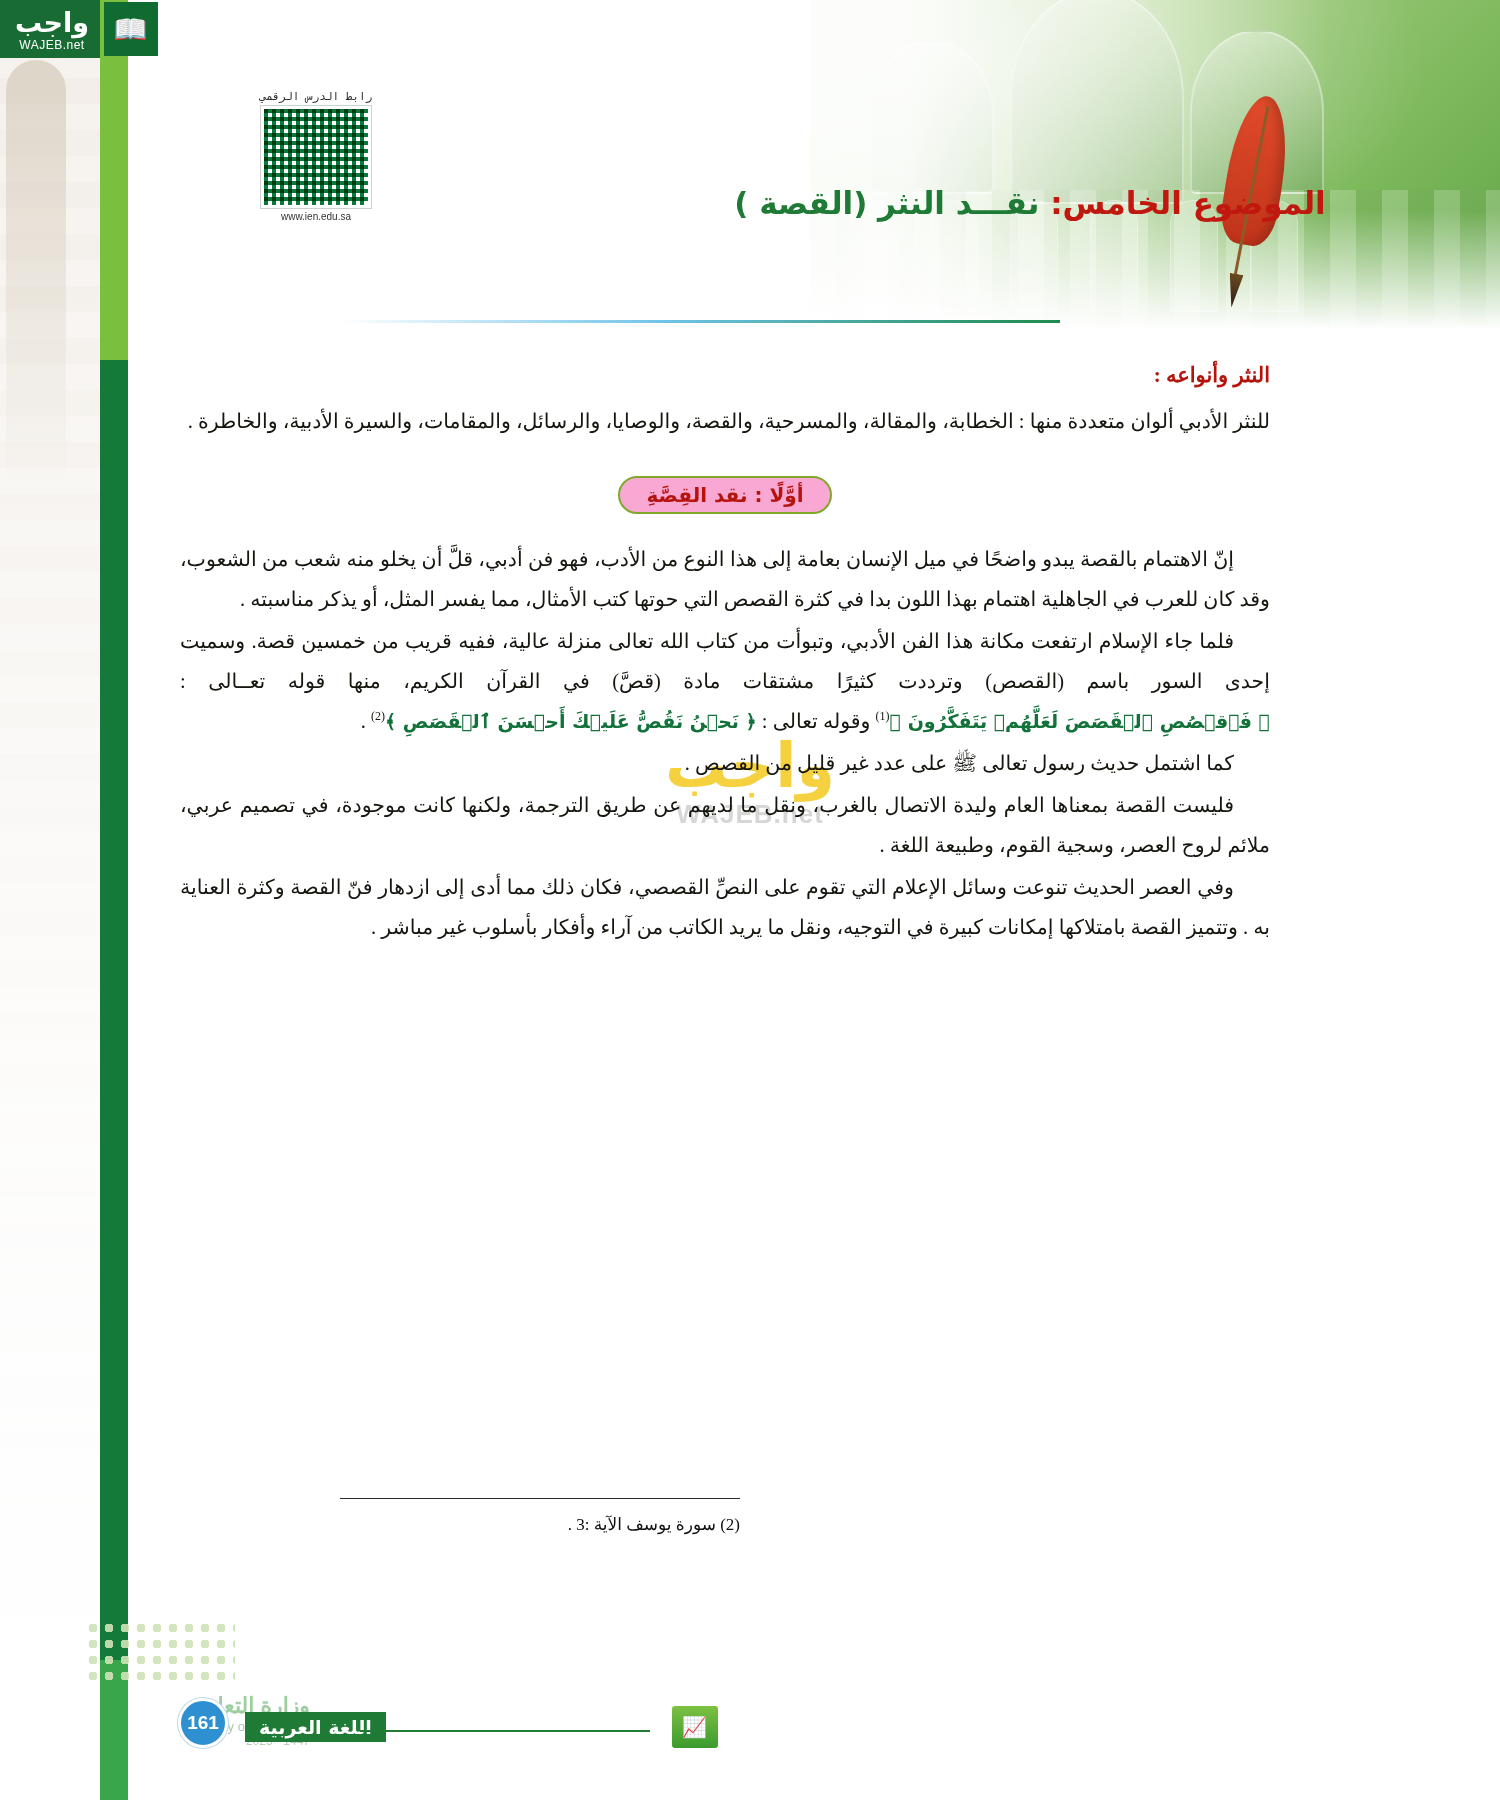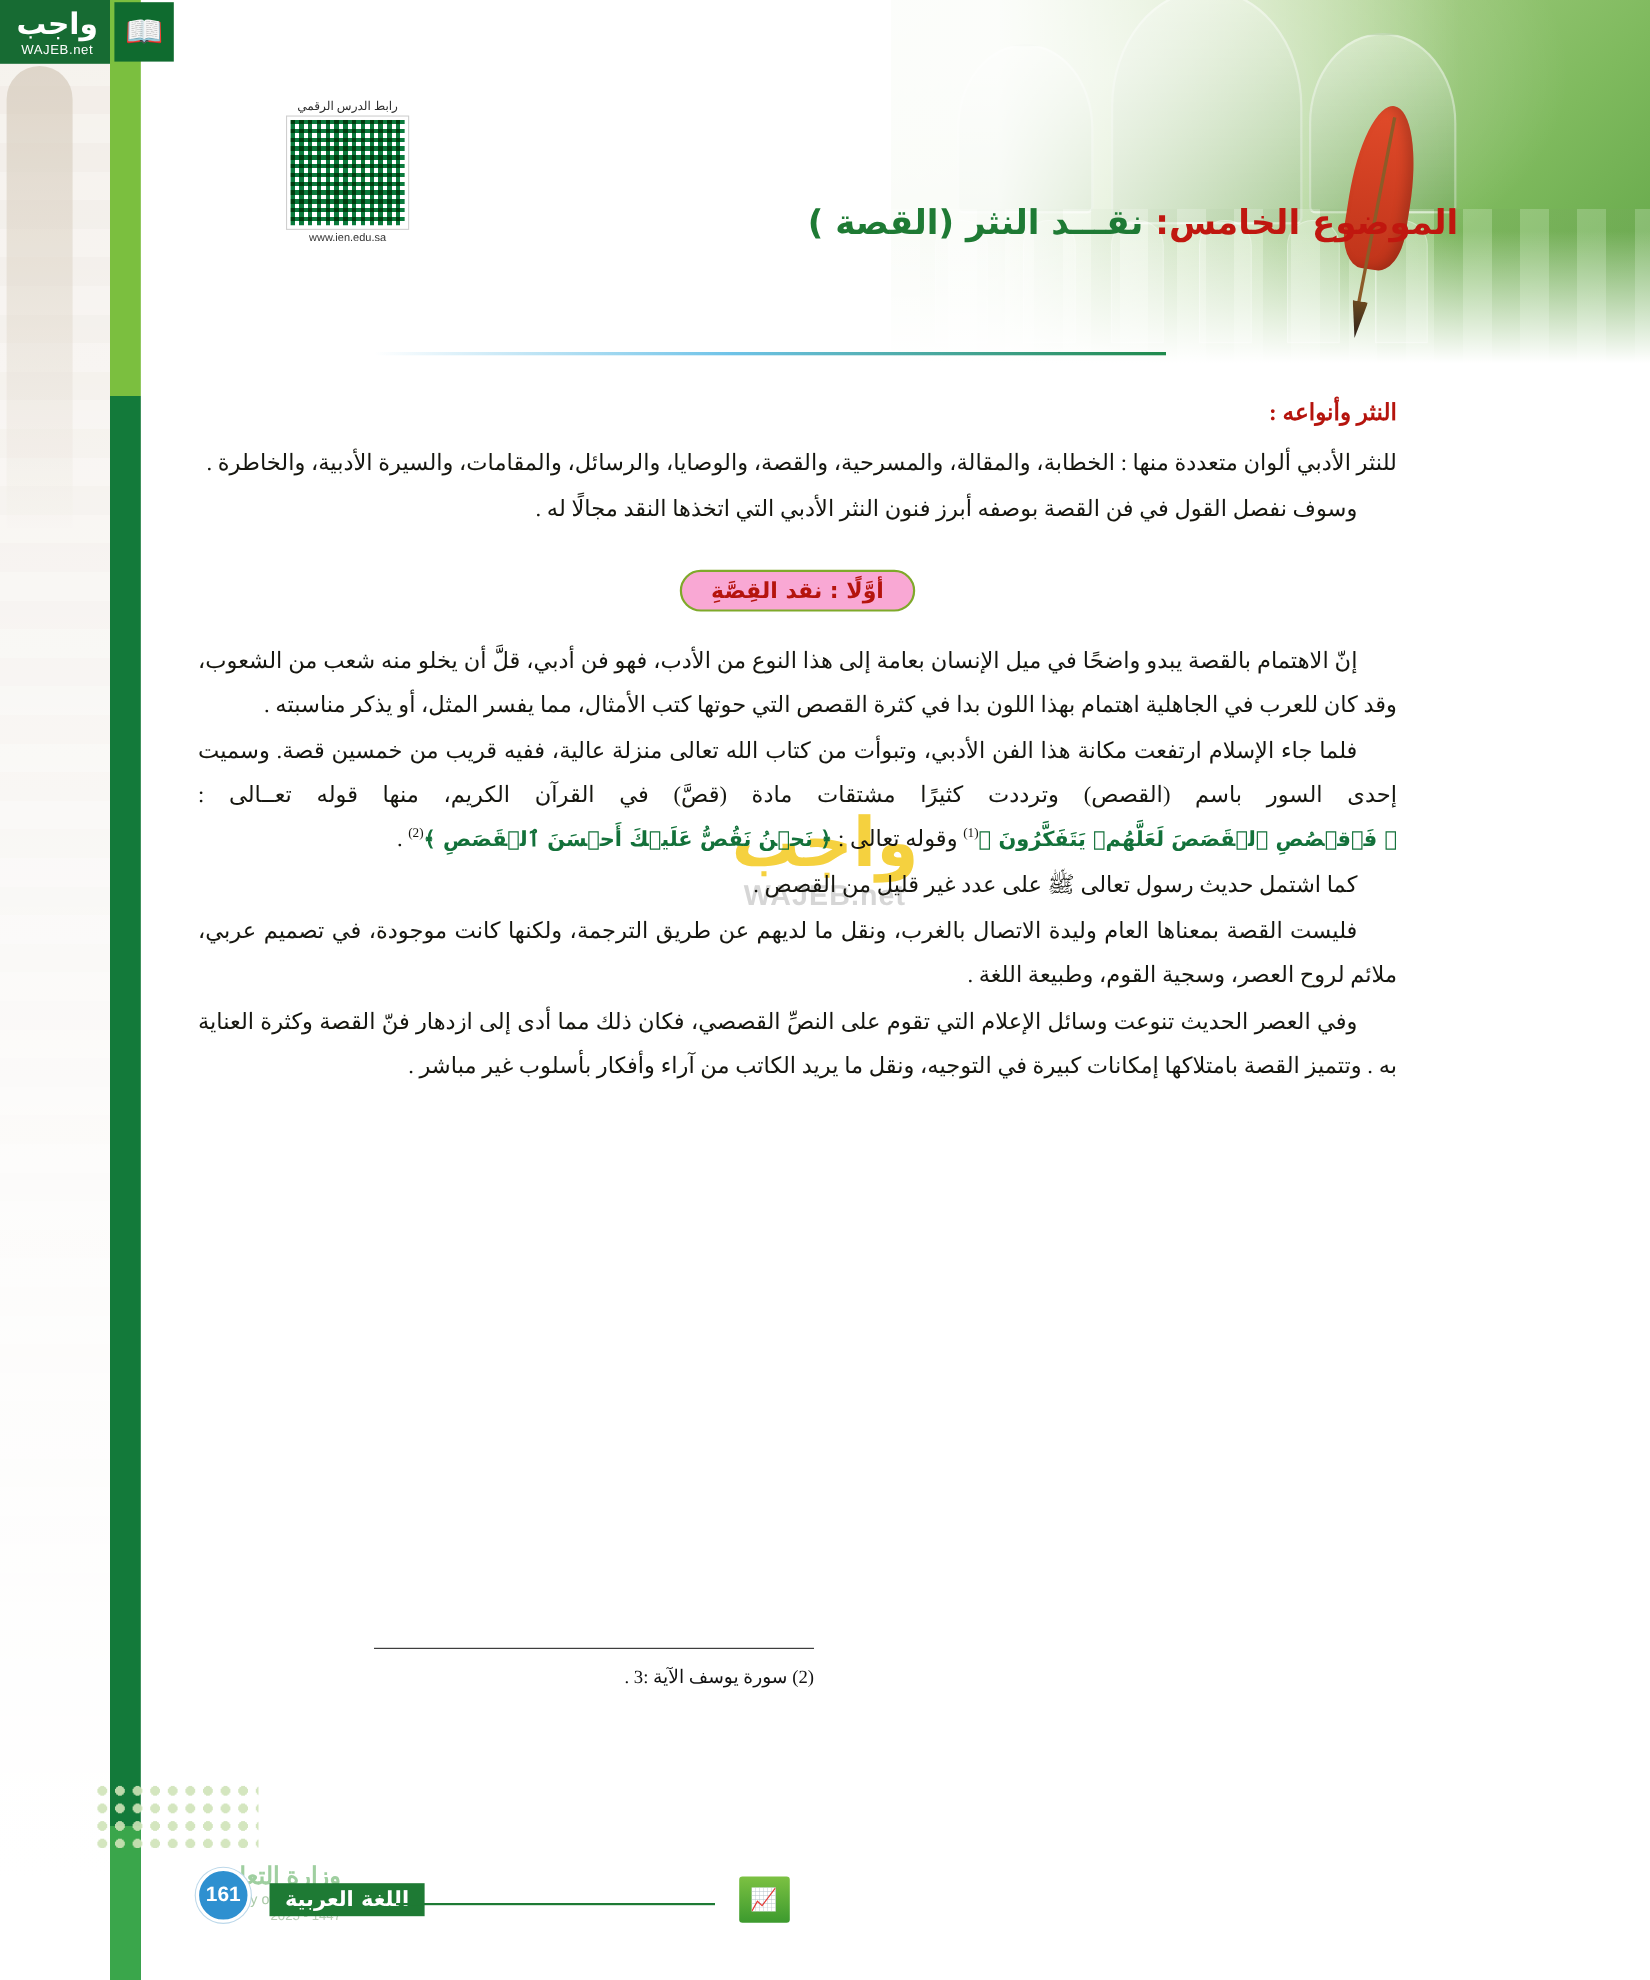--- a/index.html
+++ b/index.html
@@ -109,21 +109,21 @@
     transform:rotate(2deg);
   }
   .quill .nib{
     position:absolute;left:26px;top:180px;width:14px;height:34px;
     background:linear-gradient(to bottom,#6b4a20,#2c2018);
     clip-path:polygon(50% 100%,0 0,100% 0);
   }
 
   
   .qr-wrap{position:absolute;left:256px;top:90px;width:120px;height:140px;text-align:center;}
-  .qr-label{font-family:Liberation Serif, serif;font-size:11px;color:#2c2c2c;margin-bottom:3px;}
+  .qr-label{font-family:Liberation Mono, monospace;font-size:11px;color:#2c2c2c;margin-bottom:3px;}
   .qr-code{
     width:104px;height:96px;margin:0 auto;
     background:
       repeating-linear-gradient(to right,#0a7a3c 0 4px, #ffffff 4px 8px),
       repeating-linear-gradient(to bottom,#0a7a3c 0 4px, #ffffff 4px 8px);
     background-blend-mode:multiply;
     border:3px solid #ffffff;
     outline:1px solid #cfcfcf;
   }
   .qr-url{font-family:"Liberation Sans",sans-serif;font-size:10px;color:#333;margin-top:3px;}
@@ -287,21 +287,20 @@
 
   <div class="watermark">
     <div class="wm1">واجب</div>
     <div class="wm2">WAJEB.net</div>
   </div>
 
   <div class="content">
     <div class="sub-red">النثر وأنواعه :</div>
 
     <p class="para">للنثر الأدبي ألوان متعددة منها : الخطابة، والمقالة، والمسرحية، والقصة، والوصايا، والرسائل، والمقامات، والسيرة الأدبية، والخاطرة .</p>
-    <p class="para indent">وسوف نفصل القول في فن القصة بوصفه أبرز فنون النثر الأدبي التي اتخذها النقد مجالًا له .</p>
 
     <div class="pill-row">
       <span class="pill">أوَّلًا : نقد القِصَّةِ</span>
     </div>
 
     <p class="para indent">إنّ الاهتمام بالقصة يبدو واضحًا في ميل الإنسان بعامة إلى هذا النوع من الأدب، فهو فن أدبي، قلَّ أن يخلو منه شعب من الشعوب، وقد كان للعرب في الجاهلية اهتمام بهذا اللون بدا في كثرة القصص التي حوتها كتب الأمثال، مما يفسر المثل، أو يذكر مناسبته .</p>
 
     <p class="para indent">
       <span>فلما جاء الإسلام ارتفعت مكانة هذا الفن الأدبي، وتبوأت من كتاب الله تعالى منزلة عالية، ففيه قريب من خمسين قصة. وسميت إحدى السور باسم (القصص) وترددت كثيرًا مشتقات مادة (قصَّ) في القرآن الكريم، منها قوله تعــالى :</span>
       <span class="ayah">﴿ فَٱقۡصُصِ ٱلۡقَصَصَ لَعَلَّهُمۡ يَتَفَكَّرُونَ ﴾</span><sup class="fn">(1)</sup>

